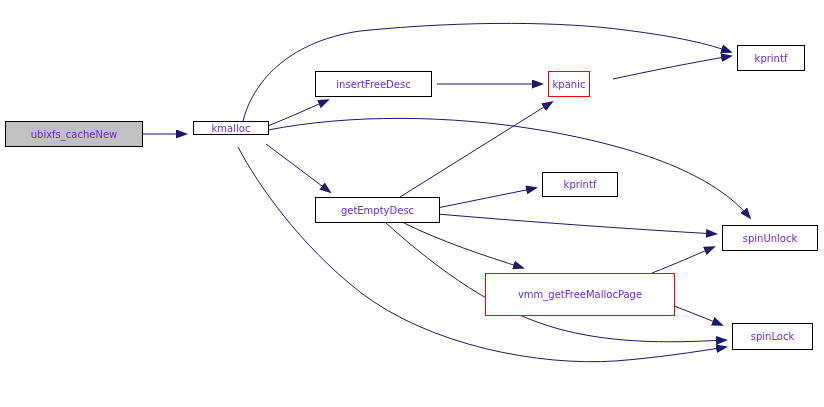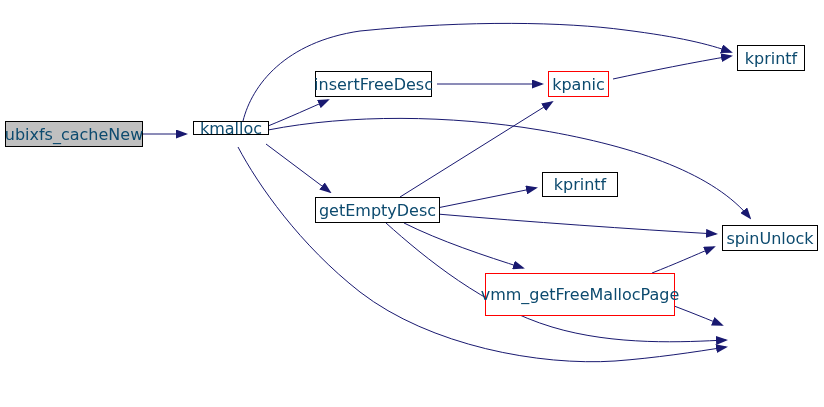--- a/index.html
+++ b/index.html
@@ -35,22 +35,22 @@
     height: 407px;
   }
   .node {
     position: absolute;
     box-sizing: border-box;
     border: 1px solid #000000;
     background: #ffffff;
     display: flex;
     align-items: center;
     justify-content: center;
-    font-size: 16px;
-    color: #0c4a6e;
+    font-size: 10px;
+    color: #6d28d9;
     white-space: nowrap;
     cursor: pointer;
   }
 </style>
 </head>
 <body>
 
 <div class="canvas">
   <svg class="edges-layer" width="824" height="407" viewBox="0 0 824 407" xmlns="http://www.w3.org/2000/svg">
     <defs>
@@ -73,20 +73,21 @@
         <path d="M404,223 C440,241 485,256 523,268" class="edge" stroke="#191970" marker-end="url(#arrow)"></path>
         <path d="M386,223 C425,258 485,307 552,327 C615,346 685,342 726,340" class="edge" stroke="#191970" marker-end="url(#arrow)"></path>
         <path d="M652,273 C675,264 693,256 714,247" class="edge" stroke="#191970" marker-end="url(#arrow)"></path>
         <path d="M658,300 C680,308 700,316 722,325" class="edge" stroke="#191970" marker-end="url(#arrow)"></path>
       </g>
   </svg>
   <div class="nodes-layer" id="nodes-layer">
       <div class="node" style="left: 5px; top: 121px; width: 138px; height: 26px; background: rgb(192, 192, 192); border-color: rgb(0, 0, 0);">ubixfs_cacheNew</div>
       <div class="node" style="left: 193px; top: 121px; width: 76px; height: 14px; background: rgb(255, 255, 255); border-color: rgb(0, 0, 0);">kmalloc</div>
       <div class="node" style="left: 315px; top: 71px; width: 117px; height: 26px; background: rgb(255, 255, 255); border-color: rgb(0, 0, 0);">insertFreeDesc</div>
-      <div class="node" style="left: 548px; top: 71px; width: 61px; height: 26px; background: rgb(255, 255, 255); border-color: rgb(255, 0, 0);">kpanic</div>
+      <div class="node" style="left: 548px; top: 71px; width: 42px; height: 26px; background: rgb(255, 255, 255); border-color: rgb(255, 0, 0);">kpanic</div>
       <div class="node" style="left: 737px; top: 45px; width: 68px; height: 26px; background: rgb(255, 255, 255); border-color: rgb(0, 0, 0);">kprintf</div>
       <div class="node" style="left: 315px; top: 197px; width: 125px; height: 26px; background: rgb(255, 255, 255); border-color: rgb(0, 0, 0);">getEmptyDesc</div>
       <div class="node" style="left: 542px; top: 172px; width: 76px; height: 25px; background: rgb(255, 255, 255); border-color: rgb(0, 0, 0);">kprintf</div>
       <div class="node" style="left: 722px; top: 225px; width: 96px; height: 26px; background: rgb(255, 255, 255); border-color: rgb(0, 0, 0);">spinUnlock</div>
       <div class="node" style="left: 485px; top: 273px; width: 190px; height: 43px; background: rgb(255, 255, 255); border-color: rgb(255, 0, 0);">vmm_getFreeMallocPage</div>
+      <div class="node" style="left: 732px; top: 323px; width: 81px; height: 27px; background: rgb(255, 255, 255); border-color: rgb(0, 0, 0);">spinLock</div>
     </div>
 </div>
 
 </body></html>

